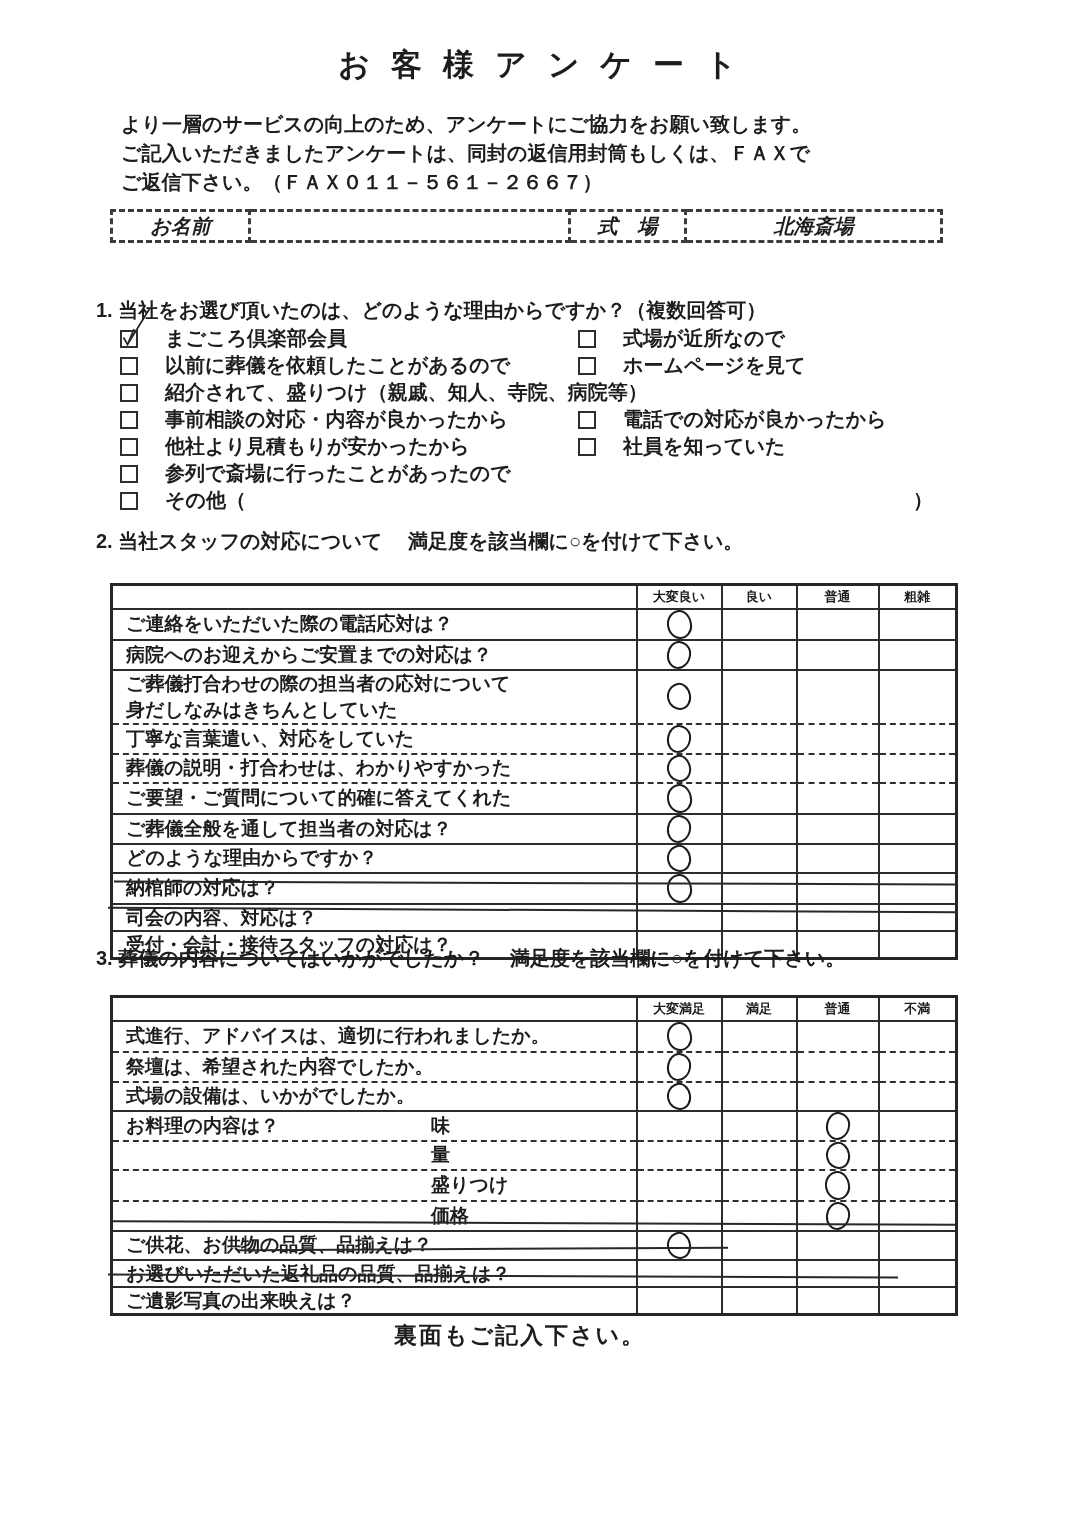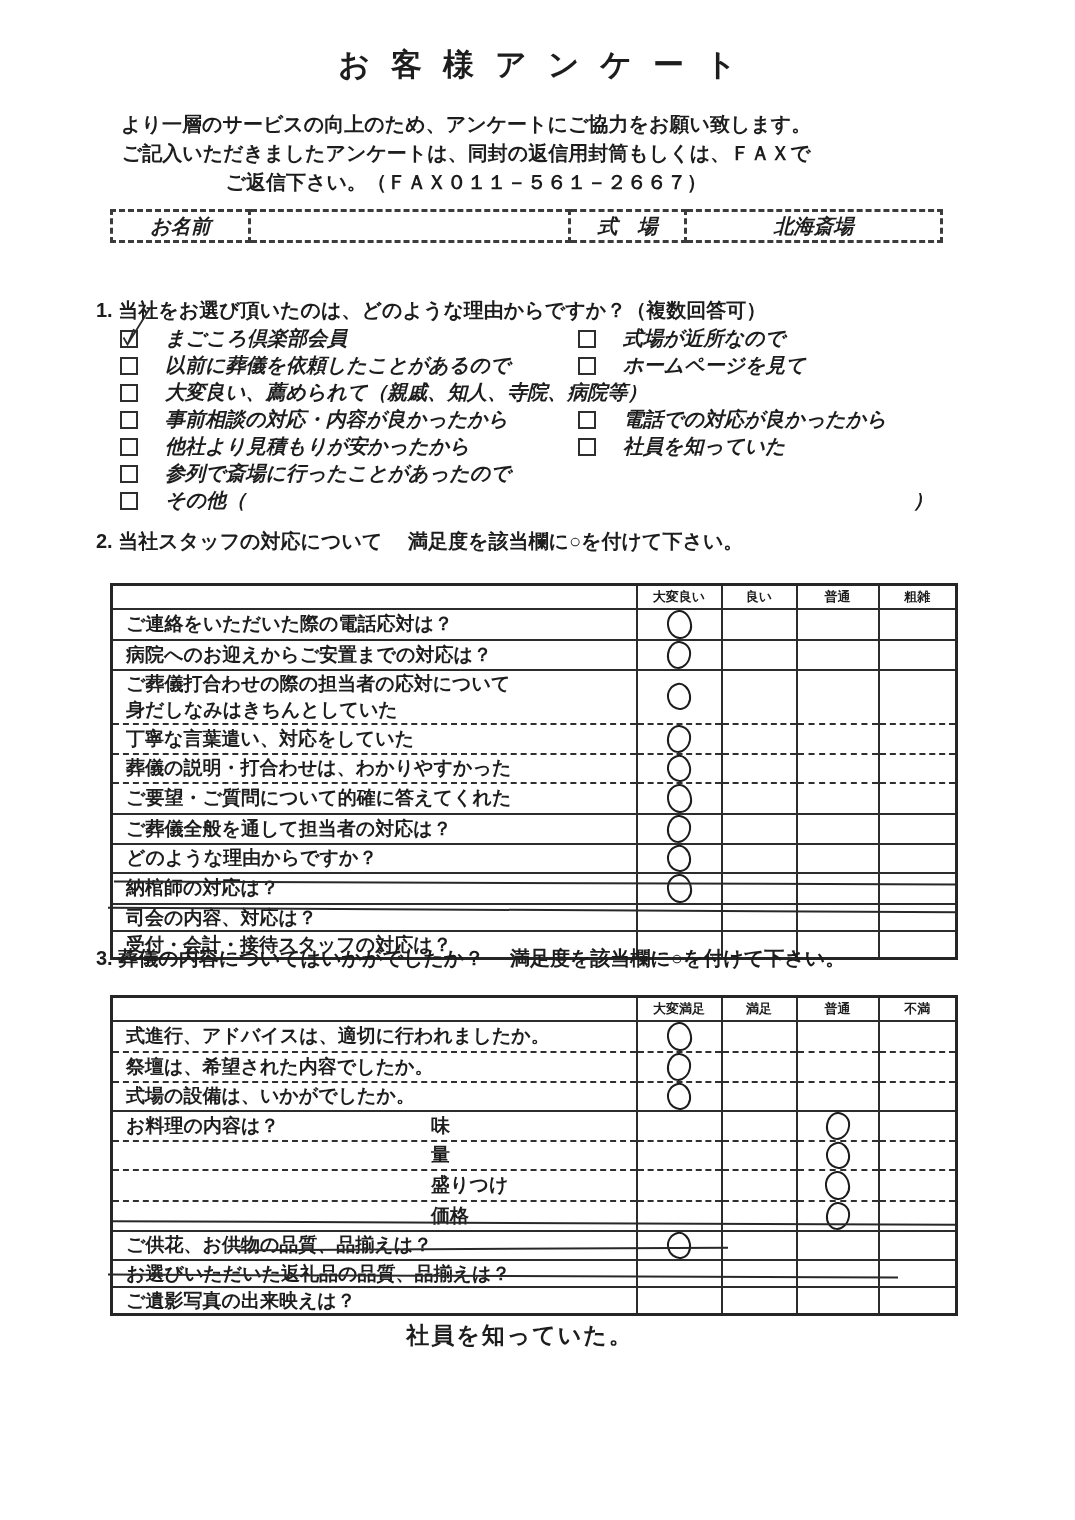--- a/index.html
+++ b/index.html
@@ -9,32 +9,32 @@
     font-family:"Liberation Sans","DejaVu Sans",sans-serif;
     font-weight:600;
   }
   .abs { position:absolute; }
 
   .doc-title {
     top:44px; left:0; width:100%; text-align:center;
     font-size:31px; font-weight:700; letter-spacing:21px; text-indent:21px;
     white-space:nowrap;
   }
-  .intro { left:121px; top:110px; font-size:20px; line-height:29px;text-align:center; }
+  .intro { left:121px; top:110px; font-size:20px; line-height:29px; }
 
   
   table.info { border-collapse:collapse; table-layout:fixed;font-style:italic; }
   table.info td {
     border:3px dashed #3c3c3c; height:28px; text-align:center;
     font-size:20px; font-weight:600; overflow:hidden; padding:0;
   }
 
   
   .q-heading { font-size:20px; font-weight:600; white-space:nowrap; }
-  .q1-opts { left:120px; top:325px; width:865px;font-style:italic; }
+  .q1-opts { left:120px; top:325px; width:865px; }
   .opt-row { display:flex; align-items:center; height:27px; position:relative; }
   .opt { display:flex; align-items:center; }
   .opt-left { width:458px; flex:none; }
   .opt-label { font-size:20px; white-space:nowrap; }
   .checkbox {
     width:14px; height:14px; border:2px solid #2e2e2e; margin-right:27px;
     flex:none; position:relative; background:#fff;
   }
   .check-svg { position:absolute; left:-1px; top:-1px; overflow:visible; }
   .paren-close { margin-left:auto; margin-right:52px; font-size:20px; }
@@ -124,21 +124,21 @@
       <span class="opt-label">以前に葬儀を依頼したことがあるので</span>
     </div>
     <div class="opt">
       <span class="checkbox"></span>
       <span class="opt-label">ホームページを見て</span>
     </div>
   </div>
   <div class="opt-row">
     <div class="opt">
       <span class="checkbox"></span>
-      <span class="opt-label">大変良い、薦められて（親戚、知人、寺院、病院等）</span>
+      <span class="opt-label">紹介されて、盛りつけ（親戚、知人、寺院、病院等）</span>
     </div>
   </div>
   <div class="opt-row">
     <div class="opt opt-left">
       <span class="checkbox"></span>
       <span class="opt-label">事前相談の対応・内容が良かったから</span>
     </div>
     <div class="opt">
       <span class="checkbox"></span>
       <span class="opt-label">電話での対応が良かったから</span>
@@ -361,13 +361,13 @@
       <td class="r"></td>
       <td class="r"></td>
     </tr>
   </tbody>
     </table>
   <div class="strike" style="left:3px; top:227px; width:842px; transform:rotate(0.25deg);"></div>
   <div class="strike" style="left:128px; top:253px; width:490px; transform:rotate(-0.3deg);"></div>
   <div class="strike" style="left:-2px; top:280px; width:790px; transform:rotate(0.2deg);"></div>
 </div>
 
-<div class="abs footer-note">社員を知っていた。</div>
+<div class="abs footer-note">裏面もご記入下さい。</div>
 
 </body></html>

